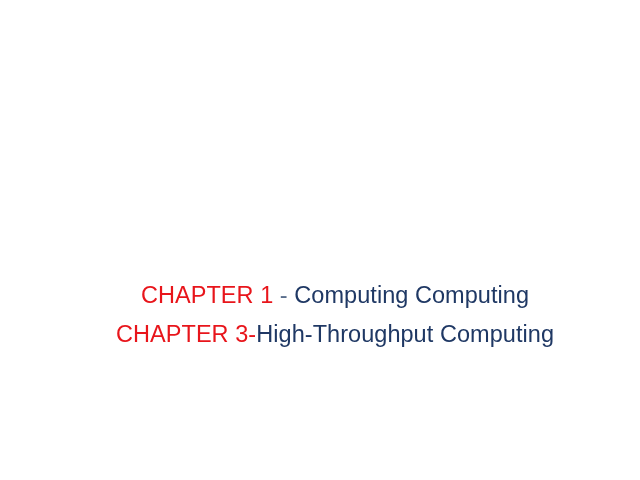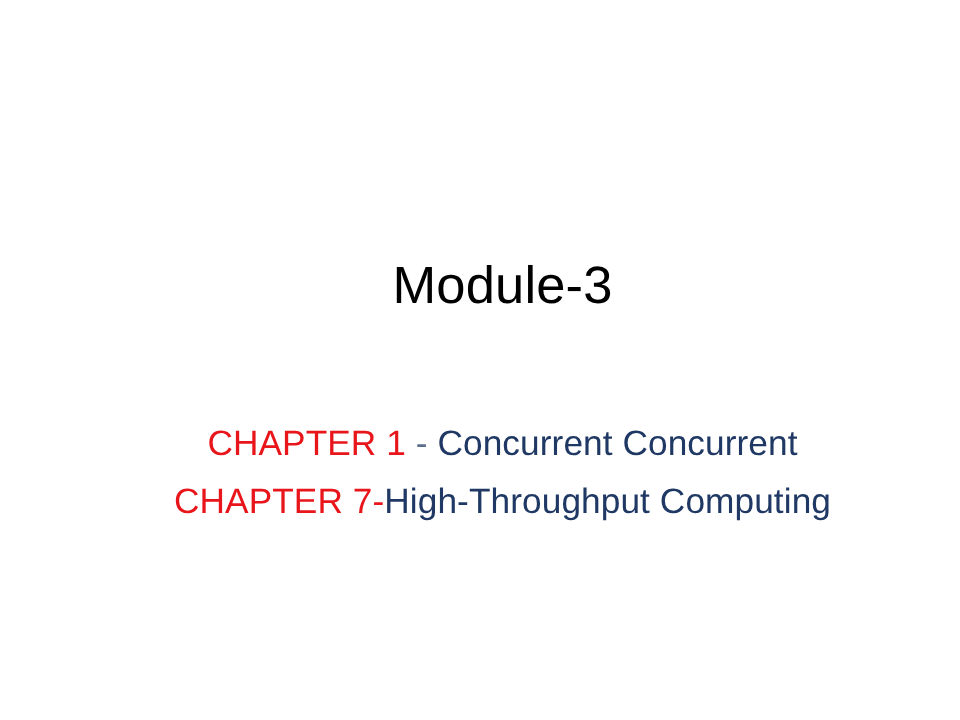--- a/index.html
+++ b/index.html
@@ -72,29 +72,26 @@
 
   .separator-dash {
     color: #5A6E8C;
   }
 </style>
 </head>
 <body>
 
 <div class="slide">
 
-  <div class="title-placeholder">
-    <h1 class="slide-title">Module-3</h1>
-  </div>
 
   <div class="subtitle-placeholder">
 
     <p class="subtitle-line">
-      <span class="chapter-label">CHAPTER 1</span><span class="separator-dash"> - </span><span class="topic-label">Concurrent Concurrent</span>
+      <span class="chapter-label">CHAPTER 1</span><span class="separator-dash"> - </span><span class="topic-label">Computing Computing</span>
     </p>
 
     <p class="subtitle-line">
-      <span class="chapter-label">CHAPTER 7-</span><span class="separator-dash"></span><span class="topic-label">High-Throughput Computing</span>
+      <span class="chapter-label">CHAPTER 3-</span><span class="separator-dash"></span><span class="topic-label">High-Throughput Computing</span>
     </p>
 
   </div>
 
 </div>
 
 </body></html>

